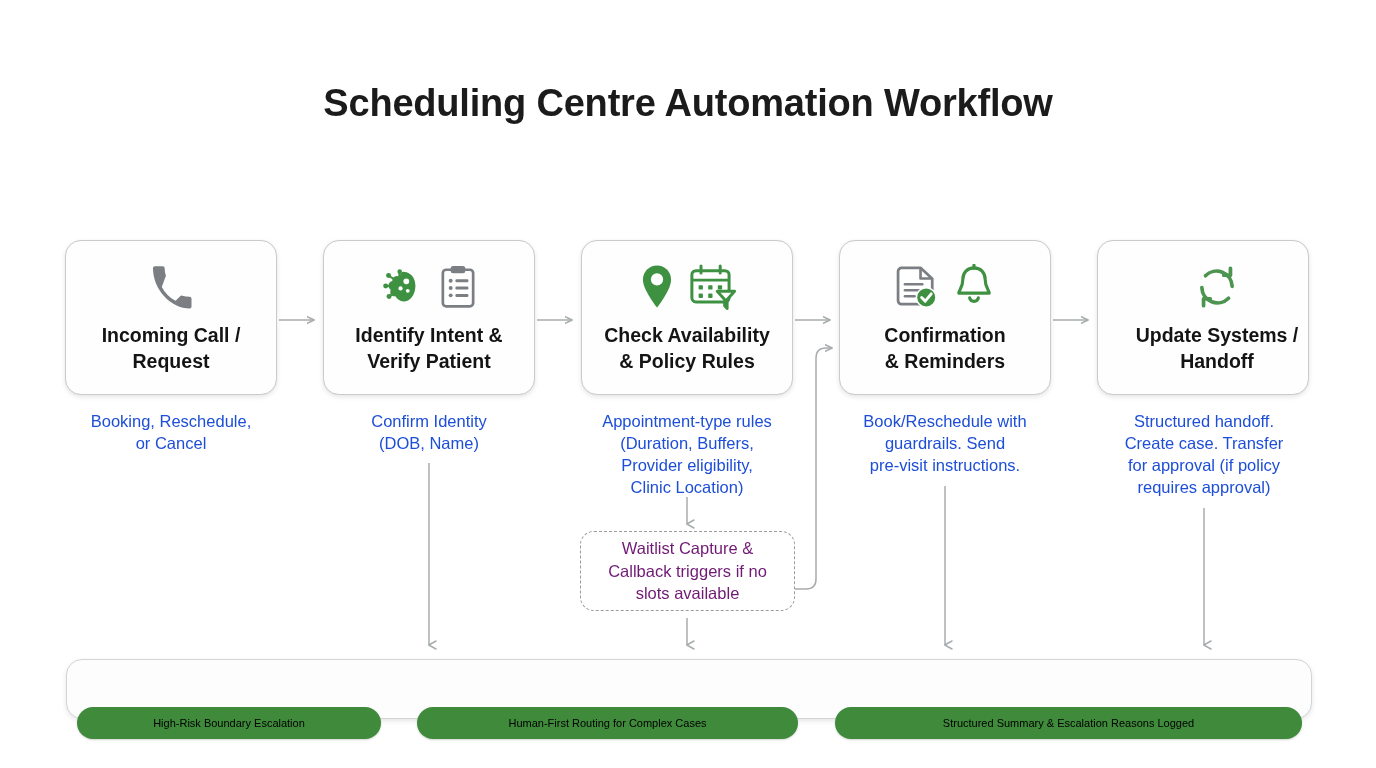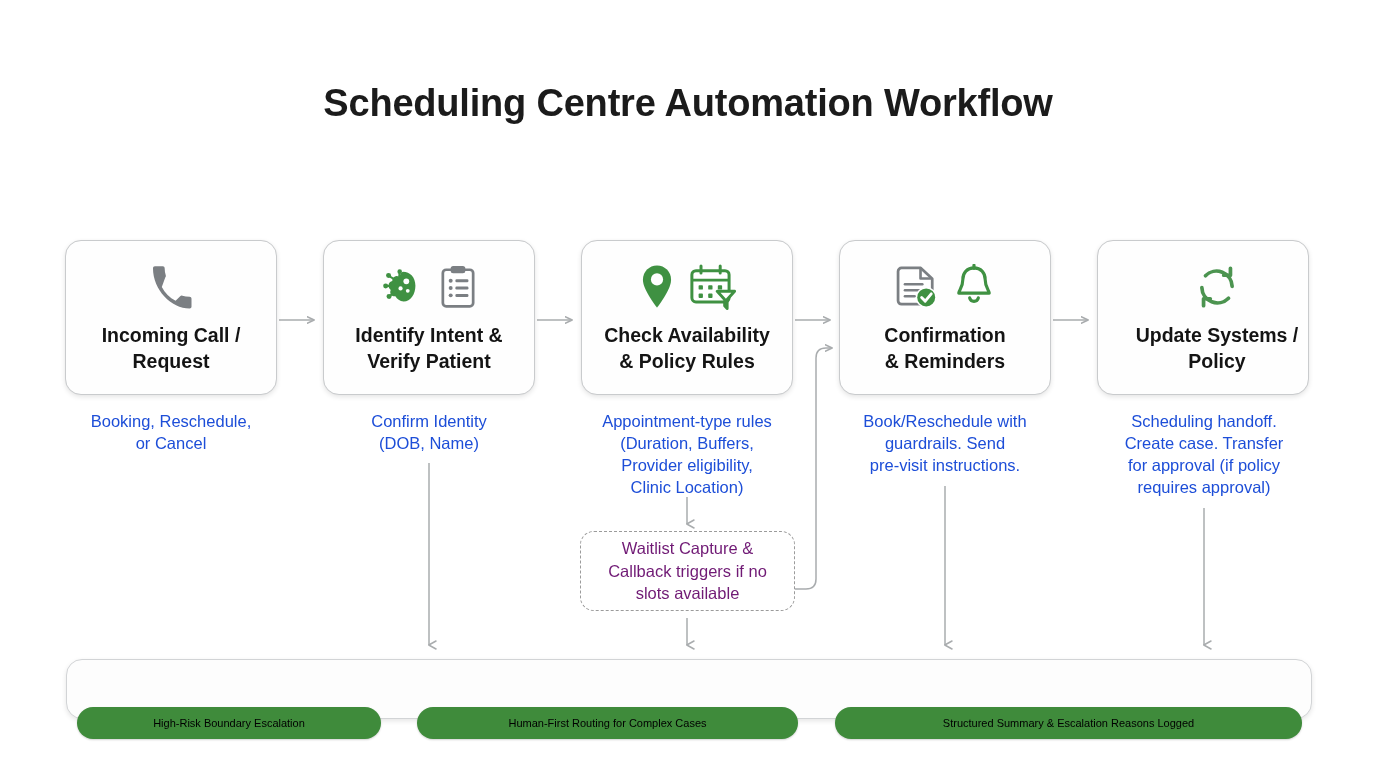--- a/index.html
+++ b/index.html
@@ -295,25 +295,25 @@
       <svg width="48" height="48" viewBox="0 0 40 40">
         <g fill="none" stroke="#4c9450" stroke-width="3.1" stroke-linecap="round">
           <path d="M32.6 19.4 A13 13 0 0 0 10.4 10.6"></path>
           <path d="M7.4 20.6 A13 13 0 0 0 29.6 29.4"></path>
         </g>
         <path d="M25.6 10.2 L31.2 10.2 L31.2 4.4" fill="none" stroke="#4c9450" stroke-width="3.1" stroke-linecap="round" stroke-linejoin="round"></path>
         <path d="M14.4 29.8 L8.8 29.8 L8.8 35.6" fill="none" stroke="#4c9450" stroke-width="3.1" stroke-linecap="round" stroke-linejoin="round"></path>
       </svg>
     </div>
     <div class="card-title">
-      <span>Update Systems /</span><br><span>Policy</span>
+      <span>Update Systems /</span><br><span>Handoff</span>
     </div>
   </div>
   <div class="caption" style="left:1086px;">
-    <span>Scheduling handoff.</span><br><span>Create case. Transfer</span><br><span>for approval (if policy</span><br><span>requires approval)</span>
+    <span>Structured handoff.</span><br><span>Create case. Transfer</span><br><span>for approval (if policy</span><br><span>requires approval)</span>
   </div>
 
   <div id="waitlist">
     <div>
       <span>Waitlist Capture &amp;</span><br><span>Callback triggers if no</span><br><span>slots available</span>
     </div>
   </div>
 
   <div id="guardrails"></div>
 

